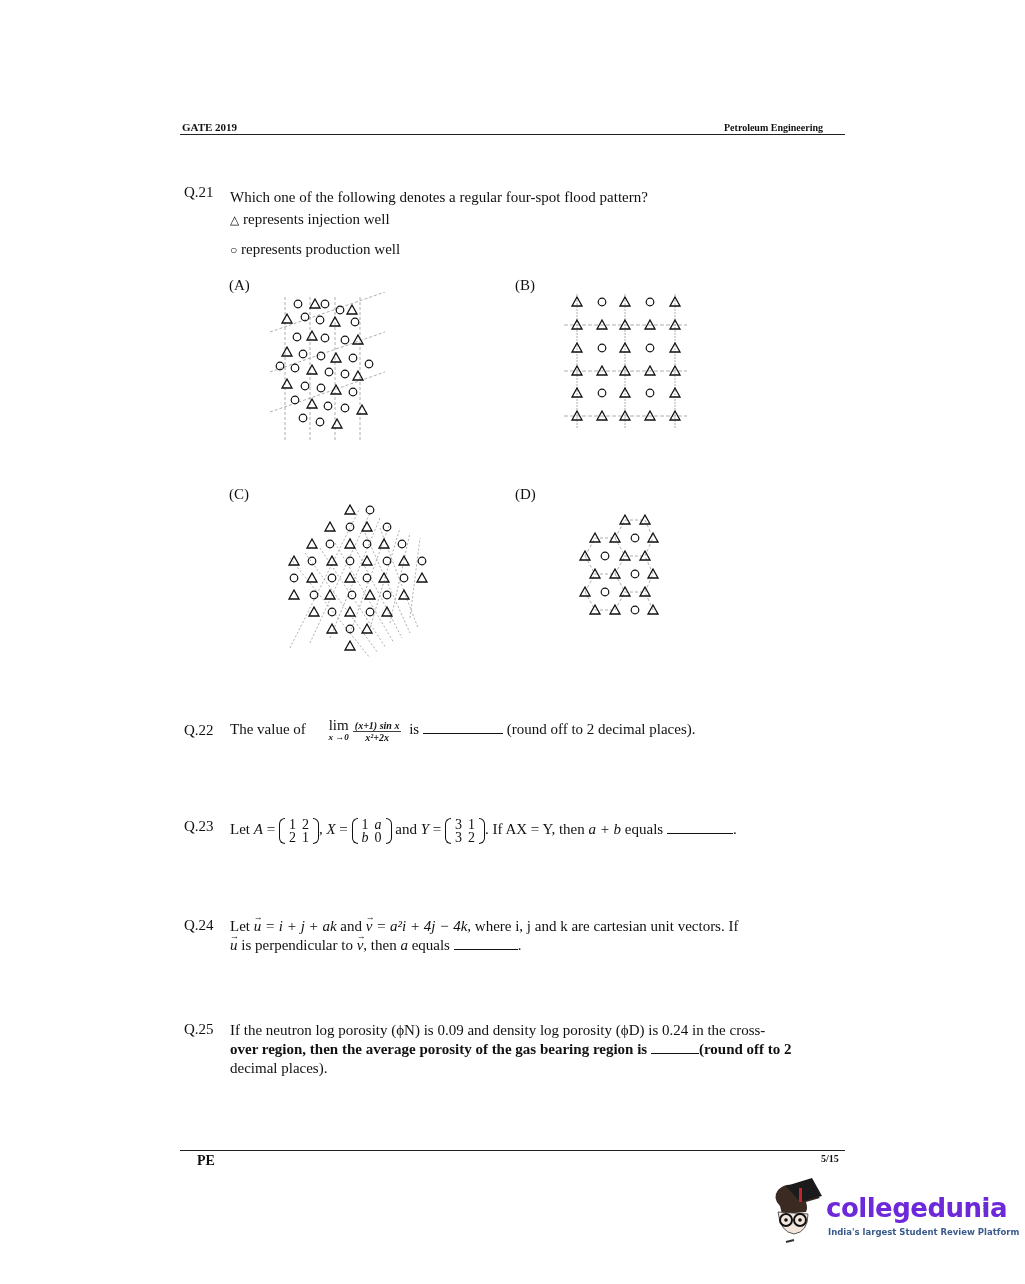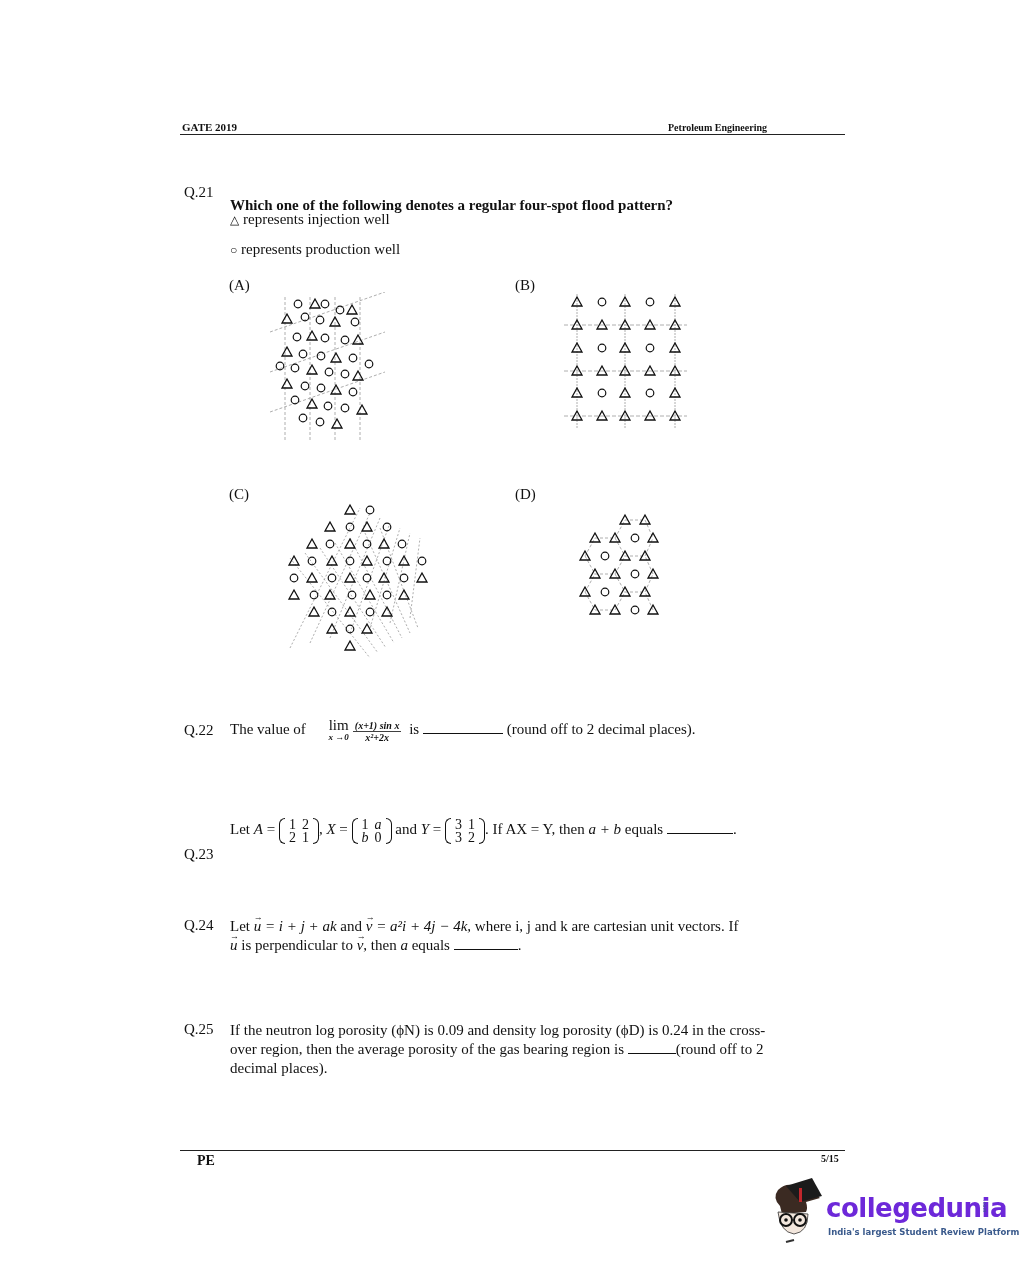--- a/index.html
+++ b/index.html
@@ -27,25 +27,25 @@
   .matrix td { padding: 0 3px; text-align: center; font-size: 14px; }
   .vec { position: relative; display: inline-block; font-style: italic; }
   .vec::before { content: "\2192"; position: absolute; top: -9px; left: 0; font-size: 9px; font-style: normal; }
   .logo-word { font-family: "DejaVu Sans", sans-serif; font-size: 26px; color: #6d28d9; font-weight: bold; letter-spacing: -0.5px; }
   .logo-tag { font-family: "DejaVu Sans", sans-serif; font-size: 8.5px; color: #3a5a8c; font-weight: bold; }
 </style>
 </head>
 <body>
 
 <div class="abs hdr" style="left:182px; top:121px;">GATE 2019</div>
-<div class="abs hdr" style="left:668px; top:122px; font-size:10px;">Petroleum Engineering</div>
+<div class="abs hdr" style="left:724px; top:122px; font-size:10px;">Petroleum Engineering</div>
 <div class="rule" style="left:180px; top:134px; width:665px;"></div>
 
 <div class="abs qnum" style="left:184px; top:184px;">Q.21</div>
-<div class="abs qtext" style="left:230px; top:196px;font-weight:bold;">Which one of the following denotes a regular four-spot flood pattern?</div>
+<div class="abs qtext" style="left:230px; top:188px;">Which one of the following denotes a regular four-spot flood pattern?</div>
 
 <div class="abs legend" style="left:230px; top:210px;">
   <span style="font-size:12px;">△</span>
   <span>represents injection well</span>
 </div>
 <div class="abs legend" style="left:230px; top:240px;">
   <span style="font-size:12px;">○</span>
   <span>represents production well</span>
 </div>
 
@@ -254,21 +254,21 @@
     <span class="sub">x →0</span>
   </span><span class="frac">
     <span class="num" style="font-style:italic;">(x+1) sin x</span>
     <span class="den" style="font-style:italic;">x²+2x</span>
   </span>
   <span>is</span>
   <span class="blank" style="width:80px;"></span>
   <span>(round off to 2 decimal places).</span>
 </div>
 
-<div class="abs qnum" style="left:184px; top:818px;margin-top:28px;">Q.23</div>
+<div class="abs qnum" style="left:184px; top:818px;">Q.23</div>
 <div class="abs qtext" style="left:230px; top:818px; white-space:nowrap;">
   <span>Let</span>
   <i class="m">A</i> =
   <span class="matrix"><table>
         <tbody>
           <tr>
             <td>1</td>
             <td>2</td>
           </tr>
           <tr>
@@ -325,21 +325,21 @@
   <span class="vec">u</span>
   <span>is perpendicular to</span>
   <span class="vec">v</span><span>, then</span>
   <i class="m">a</i>
   <span>equals</span>
   <span class="blank" style="width:64px;"></span><span>.</span>
 </div>
 
 <div class="abs qnum" style="left:184px; top:1021px;">Q.25</div>
 <div class="abs qtext" style="left:230px; top:1021px; white-space:nowrap;">If the neutron log porosity (ϕN) is 0.09 and density log porosity (ϕD) is 0.24 in the cross-</div>
-<div class="abs qtext" style="left:230px; top:1040px; white-space:nowrap;">
+<div class="abs qtext" style="left:230px; top:1040px; white-space:nowrap;font-weight:bold;">
   <span>over region, then the average porosity of the gas bearing region is</span>
   <span class="blank" style="width:48px;"></span><span>(round off to 2</span>
 </div>
 <div class="abs qtext" style="left:230px; top:1059px;">decimal places).</div>
 
 <div class="rule" style="left:180px; top:1150px; width:665px;"></div>
 <div class="abs hdr" style="left:197px; top:1153px; font-size:14px;">PE</div>
 <div class="abs hdr" style="left:821px; top:1153px; font-size:10px;">5/15</div>
 
 <div class="abs" style="left:766px; top:1176px; width:60px; height:70px;">

